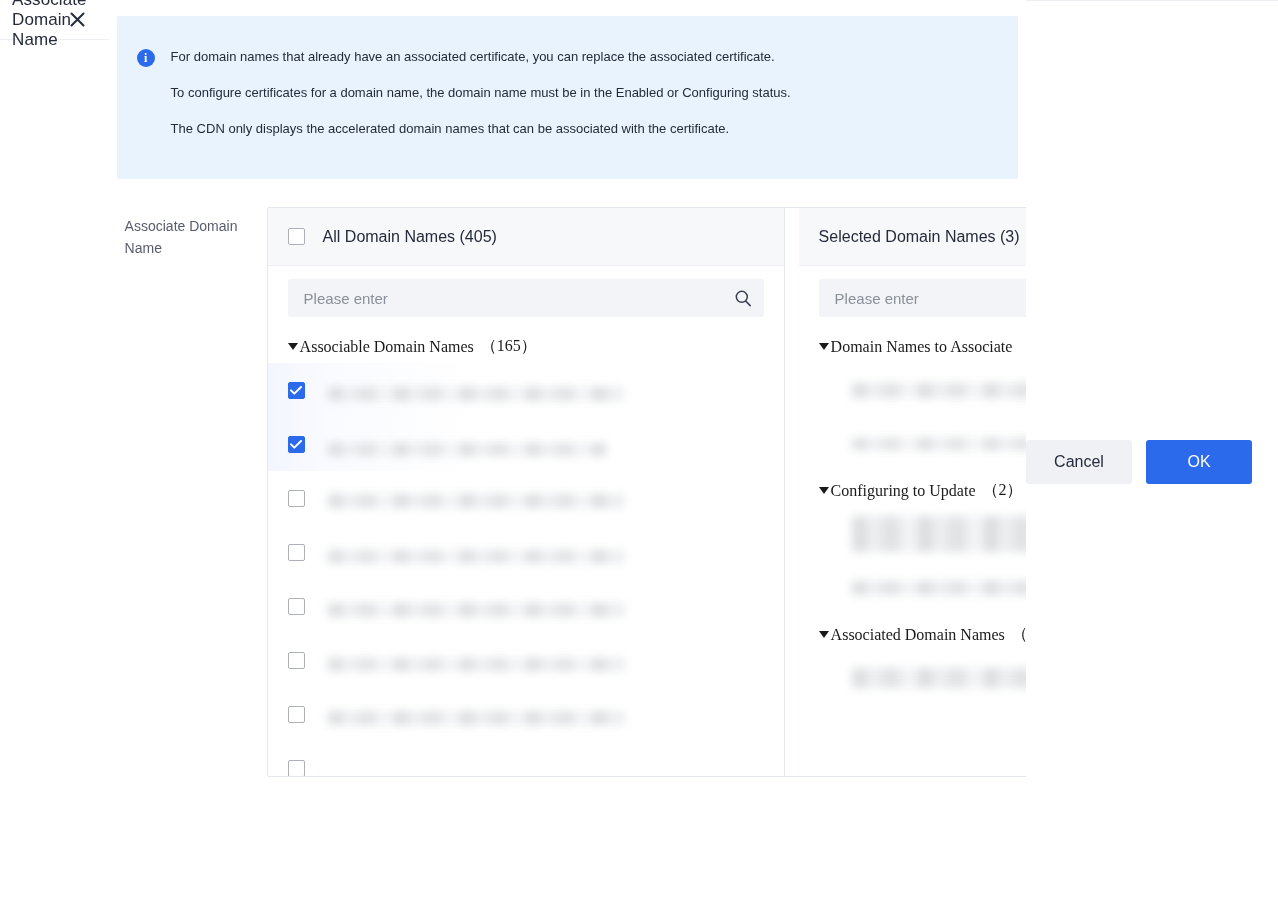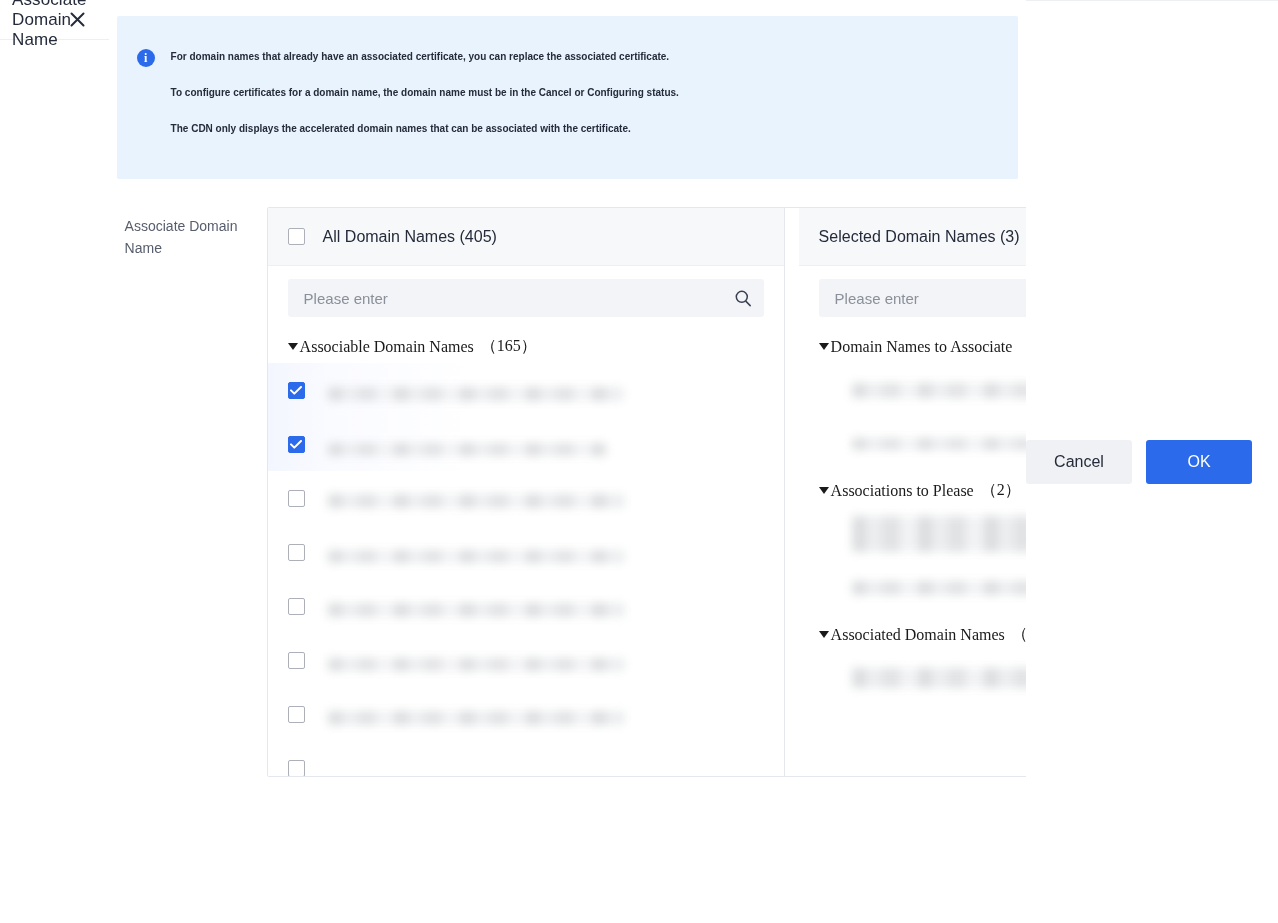--- a/index.html
+++ b/index.html
@@ -73,25 +73,24 @@
     font-size: 12px;
     font-weight: bold;
     display: flex;
     align-items: center;
     justify-content: center;
     margin-top: 16px;
     margin-right: 16px;
     font-family: "Liberation Serif", serif;
   }
   .alert-lines {
-    font-size: 10px;
+    font-size: 13px;
     color: #252b3a;
     line-height: 36px;
     padding-top: 6px;
-    font-weight: bold;
   }
   .alert-lines div { white-space: nowrap; }
 
   
   .form-row {
     display: flex;
     align-items: flex-start;
   }
   .form-label {
     flex: 0 0 150px;
@@ -295,21 +294,21 @@
       </svg>
     </div>
   </div>
 
   <div class="dlg-body">
 
     <div class="alert">
       <div class="alert-icon">i</div>
       <div class="alert-lines">
         <div>For domain names that already have an associated certificate, you can replace the associated certificate.</div>
-        <div>To configure certificates for a domain name, the domain name must be in the Cancel or Configuring status.</div>
+        <div>To configure certificates for a domain name, the domain name must be in the Enabled or Configuring status.</div>
         <div>The CDN only displays the accelerated domain names that can be associated with the certificate.</div>
       </div>
     </div>
 
     <div class="form-row">
       <div class="form-label">Associate Domain Name</div>
 
       <div class="transfer">
 
         <div class="panel left">
@@ -428,21 +427,21 @@
                   <span class="redact" style="width: 268px; height: 12px;"></span>
                   <span class="rspacer"></span>
                   <span class="x-btn">
                     <svg width="15" height="15" viewBox="0 0 15 15" aria-hidden="true">
                       <path d="M2 2 L13 13 M13 2 L2 13" stroke="#252b3a" stroke-width="1.7" stroke-linecap="round"></path>
                     </svg>
                   </span>
                 </div>
                 <div class="group-head">
                   <span class="caret"></span>
-                  <span>Associations to Please</span>
+                  <span>Configuring to Update</span>
                   <span class="group-count">（2）</span>
                 </div>
                 <div class="rrow">
                   <span class="redact" style="width: 288px; height: 36px;"></span>
                   <span class="redact" style="width: 70px; height: 36px; margin-left: 22px;"></span>
                   <span class="rspacer"></span>
                   <span class="x-btn">
                     <svg width="15" height="15" viewBox="0 0 15 15" aria-hidden="true">
                       <path d="M2 2 L13 13 M13 2 L2 13" stroke="#252b3a" stroke-width="1.7" stroke-linecap="round"></path>
                     </svg>

